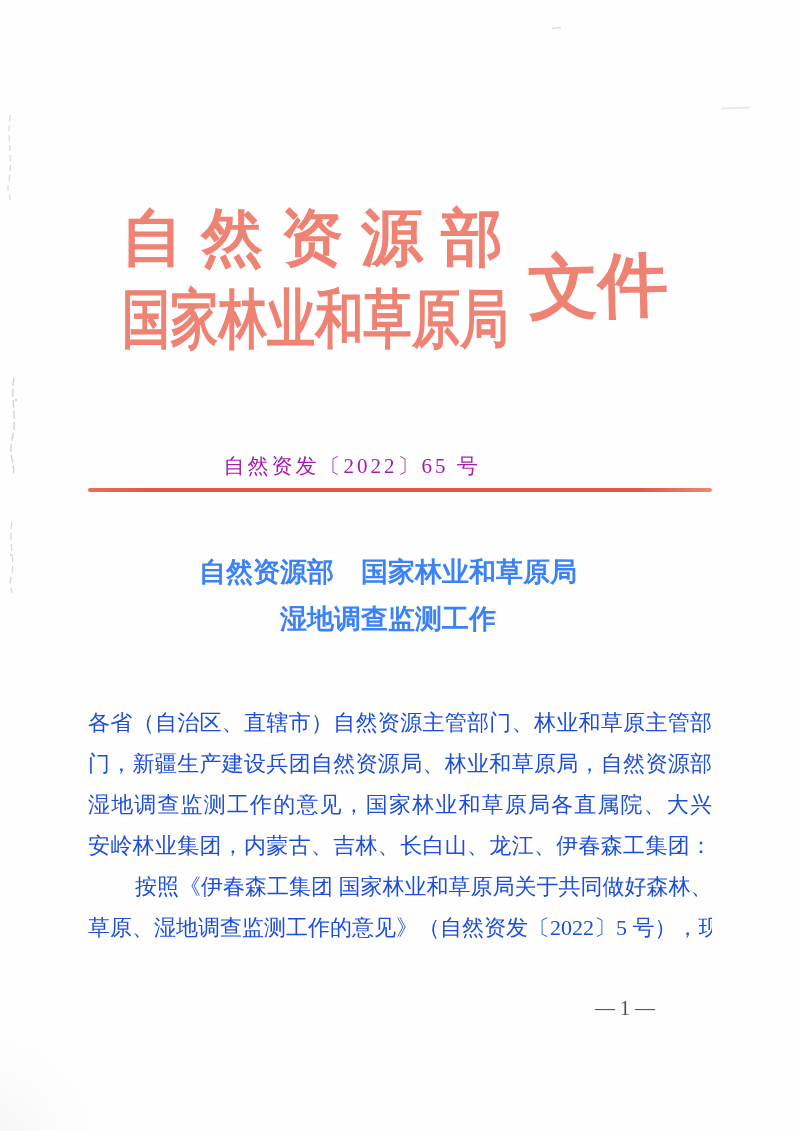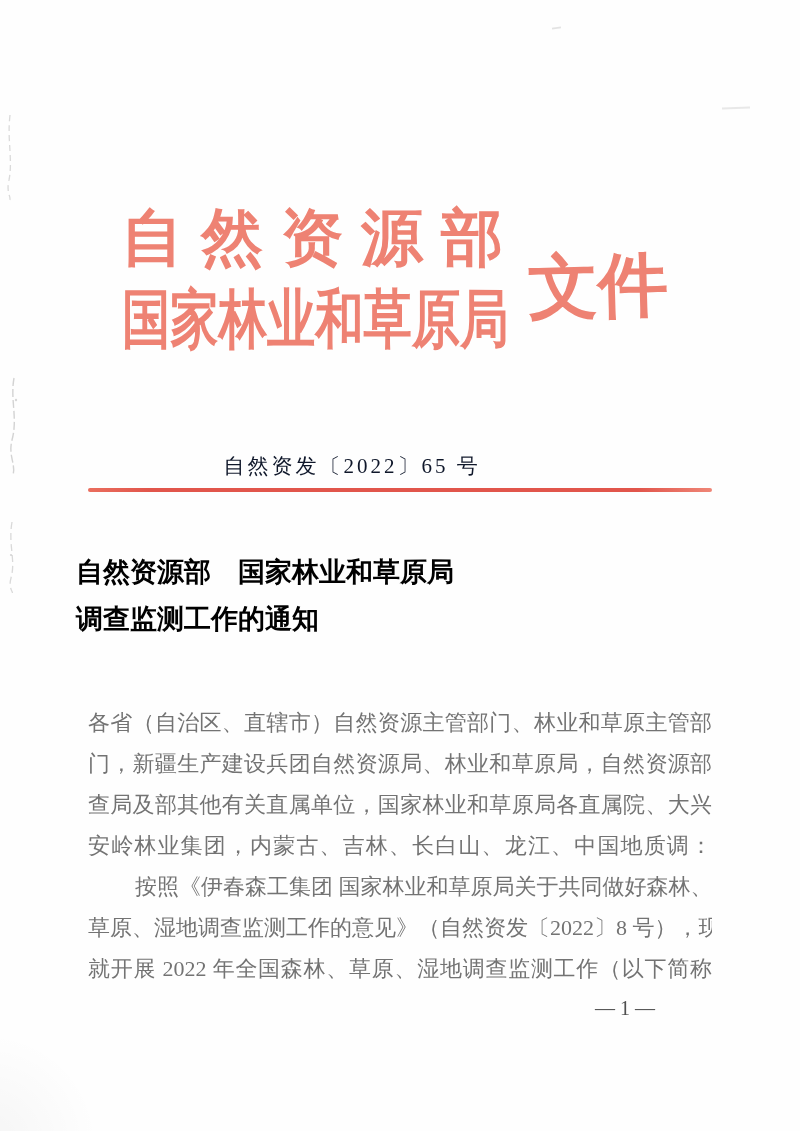--- a/index.html
+++ b/index.html
@@ -55,52 +55,53 @@
 
   
   .doc-number {
     position: absolute;
     left: 0;
     top: 452px;
     width: 704px;
     text-align: center;
     font-size: 21px;
     letter-spacing: 3px;
-    color: #0f172a;
+    color: #a21caf;
   }
   .red-divider {
     position: absolute;
     left: 88px;
     top: 488px;
     width: 624px;
     height: 4px;
     background: linear-gradient(90deg, #ea6e5e 0%, var(--divider, #e1554b) 10%, var(--divider, #e1554b) 88%, #ef8677 100%);
     border-radius: 2px;
   }
 
   
   .title-block {
     position: absolute;
     left: 76px;
     top: 549px;
     width: 624px;
+    text-align: center;
     font-size: 27px;
     line-height: 47px;
     font-weight: bold;
-    color: #000000;
+    color: #3b82f6;
   }
 
   
   .body-block {
     position: absolute;
     left: 88px;
     top: 702px;
     width: 624px;
     font-size: 22px;
-    color: #737373;
+    color: #1d4ed8;
   }
   .text-line {
     height: 41px;
     line-height: 41px;
     text-align: justify;
     text-align-last: justify;
     overflow: hidden;
     white-space: nowrap;
   }
   .text-line.indent {
@@ -171,31 +172,30 @@
   </div>
   <div class="agency-line2">国家林业和草原局</div>
   <div class="doc-type">文件</div>
 
   <div class="doc-number">自然资发〔2022〕65 号</div>
 
   <div class="red-divider"></div>
 
   <div class="title-block">
     <div>自然资源部　国家林业和草原局</div>
-    <div>调查监测工作的通知</div>
+    <div>湿地调查监测工作</div>
   </div>
 
   <div class="body-block">
     <div class="text-line">各省（自治区、直辖市）自然资源主管部门、林业和草原主管部</div>
     <div class="text-line">门，新疆生产建设兵团自然资源局、林业和草原局，自然资源部</div>
-    <div class="text-line">查局及部其他有关直属单位，国家林业和草原局各直属院、大兴</div>
-    <div class="text-line">安岭林业集团，内蒙古、吉林、长白山、龙江、中国地质调：</div>
+    <div class="text-line">湿地调查监测工作的意见，国家林业和草原局各直属院、大兴</div>
+    <div class="text-line">安岭林业集团，内蒙古、吉林、长白山、龙江、伊春森工集团：</div>
     <div class="text-line indent">按照《伊春森工集团 国家林业和草原局关于共同做好森林、</div>
-    <div class="text-line">草原、湿地调查监测工作的意见》（自然资发〔2022〕8 号），现</div>
-    <div class="text-line">就开展 2022 年全国森林、草原、湿地调查监测工作（以下简称</div>
+    <div class="text-line">草原、湿地调查监测工作的意见》（自然资发〔2022〕5 号），现</div>
   </div>
 
   <div class="page-number">— 1 —</div>
 
   <svg class="artifact-left" viewBox="0 0 50 510" xmlns="http://www.w3.org/2000/svg">
     <path d="M10,15 C7,40 13,60 9,80 C6,92 11,97 10,100" fill="none" stroke="#c6c6c6" stroke-width="1.3" opacity="0.65" stroke-dasharray="6 4"></path>
     <path d="M14,278 C10,300 18,318 12,340 C8,356 16,364 13,375" fill="none" stroke="#c0c0c0" stroke-width="1.4" opacity="0.7" stroke-dasharray="8 3"></path>
     <path d="M12,422 C8,445 16,460 11,478 C8,488 14,494 12,492" fill="none" stroke="#c4c4c4" stroke-width="1.3" opacity="0.65" stroke-dasharray="7 4"></path>
     <circle cx="16" cy="300" r="1.2" fill="#bdbdbd" opacity="0.6"></circle>
     <circle cx="11" cy="455" r="1.1" fill="#bdbdbd" opacity="0.6"></circle>

